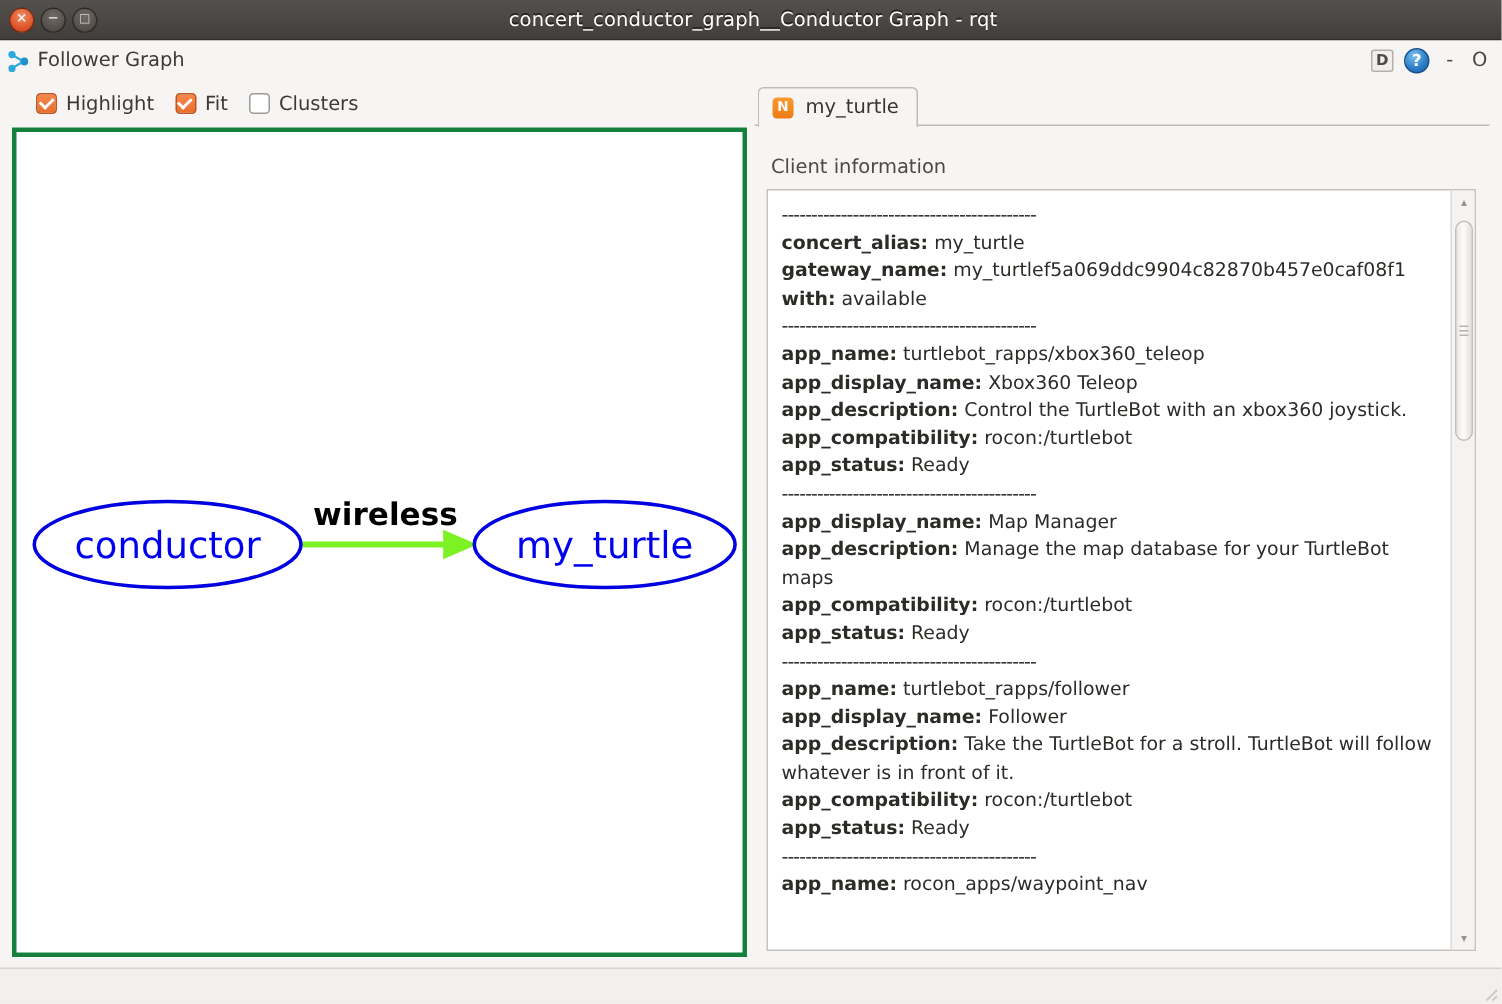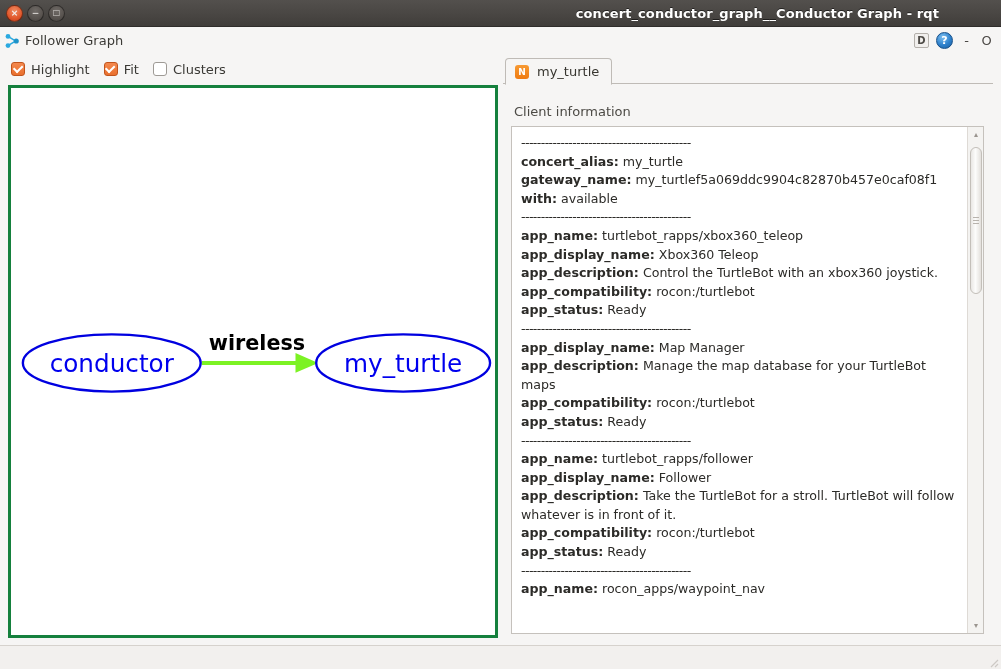--- a/index.html
+++ b/index.html
@@ -23,22 +23,22 @@
     width: 17px; height: 17px; border-radius: 50%;
     display: flex; align-items: center; justify-content: center;
     font-size: 10px; line-height: 1; color: #f2efee;
     border: 1px solid rgba(0,0,0,.45);
   }
   .wbtn.close { background: radial-gradient(circle at 50% 32%, #f08b62 0%, #e0562a 62%, #b8391a 100%); }
   .wbtn.min, .wbtn.max { background: radial-gradient(circle at 50% 32%, #6f6a66 0%, #57524e 62%, #433f3c 100%); color:#d8d4d1; }
   .wbtn .glyph { font-size: 9px; font-weight: bold; transform: translateY(-0.5px); }
   .wbtn.max .glyph { font-size: 8px; }
   #win-title {
-    flex: 1; text-align: right; color: #ffffff;
-    font-size: 13px; font-weight: bold; letter-spacing: .1px;
+    flex: 1; text-align: center; color: #ffffff;
+    font-size: 13px; font-weight: normal; letter-spacing: .1px;
     text-shadow: 0 -1px 0 rgba(0,0,0,.55);
     margin-right: 62px;
     white-space: nowrap; overflow: hidden;
   }
 
   
   #plugin-bar {
     position: absolute; left: 0; top: 27px; width: 1001px; height: 27px;
     background: #f6f5f4;
     display: flex; align-items: center;
@@ -56,21 +56,21 @@
     background: radial-gradient(circle at 38% 28%, #7fc0f0 0%, #2e81cc 55%, #1d5f9e 100%);
     color: #fff; font-size: 11px; font-weight: bold;
     display: flex; align-items: center; justify-content: center;
     border: 1px solid #16508a;
   }
   .tool-glyph { font-size: 13px; color: #4b4845; width: 13px; text-align: center; }
 
   
   #checkbar {
     position: absolute; left: 0; top: 55px; width: 498px; height: 28px;
-    display: flex; align-items: center; gap: 5px; padding-left: 11px;
+    display: flex; align-items: center; gap: 5px; padding-left: 24px;
   }
   .cbox-item { display: flex; align-items: center; gap: 6px; margin-right: 9px; }
   .cbox {
     width: 14px; height: 14px; border-radius: 3px;
     border: 1px solid #9e9a95; background: #ffffff;
     display: flex; align-items: center; justify-content: center;
     flex: 0 0 auto;
   }
   .cbox.on {
     background: linear-gradient(to bottom, #f4884d 0%, #e9702e 100%);

